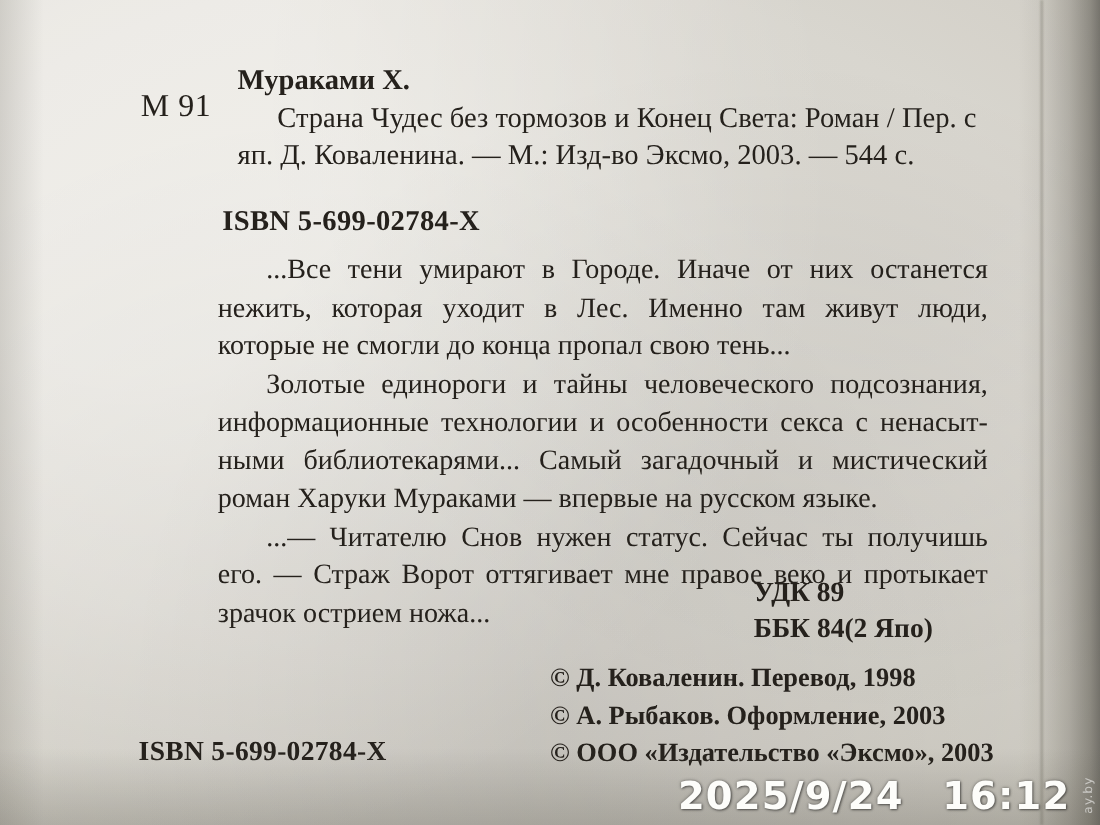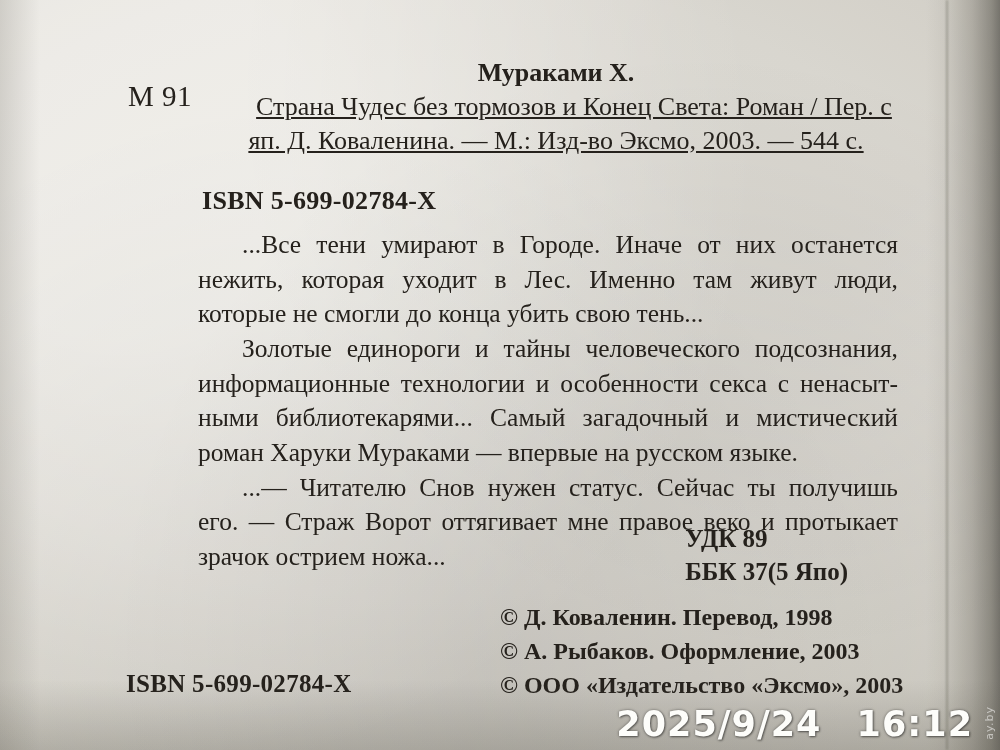--- a/index.html
+++ b/index.html
@@ -101,29 +101,27 @@
     letter-spacing: .5px;
     text-align: right;
   }
 
   .cip {
     left: 216px;
     top: 56px;
     width: 680px;
     font-size: 26px;
     line-height: 1.30;
-    text-align: center;
   }
   .cip .au {
     font-weight: bold;
   }
   .cip .ti {
     display: block;
     text-indent: 36px;
-    text-decoration: underline;
   }
 
   .isbn-top {
     left: 202px;
     top: 186px;
     font-size: 26px;
     font-weight: bold;
     letter-spacing: .3px;
   }
 
@@ -213,28 +211,28 @@
     <div class="block card-num">М 91</div>
 
     <div class="block cip">
       <span class="au">Мураками Х.</span>
       <span class="ti">Страна Чудес без тормозов и Конец Света: Роман / Пер. с яп. Д. Коваленина. — М.: Изд-во Эксмо, 2003. — 544 с.</span>
     </div>
 
     <div class="block isbn-top">ISBN 5-699-02784-X</div>
 
     <div class="block annot">
-      <p>...Все тени умирают в Городе. Иначе от них останется нежить, которая уходит в Лес. Именно там живут люди, которые не смогли до конца убить свою тень...</p>
+      <p>...Все тени умирают в Городе. Иначе от них останется нежить, которая уходит в Лес. Именно там живут люди, которые не смогли до конца пропал свою тень...</p>
       <p>Золотые единороги и тайны человеческого подсознания, информационные технологии и особенности секса с ненасыт­ными библиотекарями... Самый загадочный и мистический роман Харуки Мураками — впервые на русском языке.</p>
       <p>...— Читателю Снов нужен статус. Сейчас ты получишь его. — Страж Ворот оттягивает мне правое веко и протыкает зрачок острием ножа...</p>
     </div>
 
     <div class="block udk">
       <div>УДК 89</div>
-      <div>ББК 37(5 Япо)</div>
+      <div>ББК 84(2 Япо)</div>
     </div>
 
     <div class="block copyrights">
       <div>© Д. Коваленин. Перевод, 1998</div>
       <div>© А. Рыбаков. Оформление, 2003</div>
       <div>© ООО «Издательство «Эксмо», 2003</div>
     </div>
 
     <div class="block isbn-bottom">ISBN 5-699-02784-X</div>
   </div>

